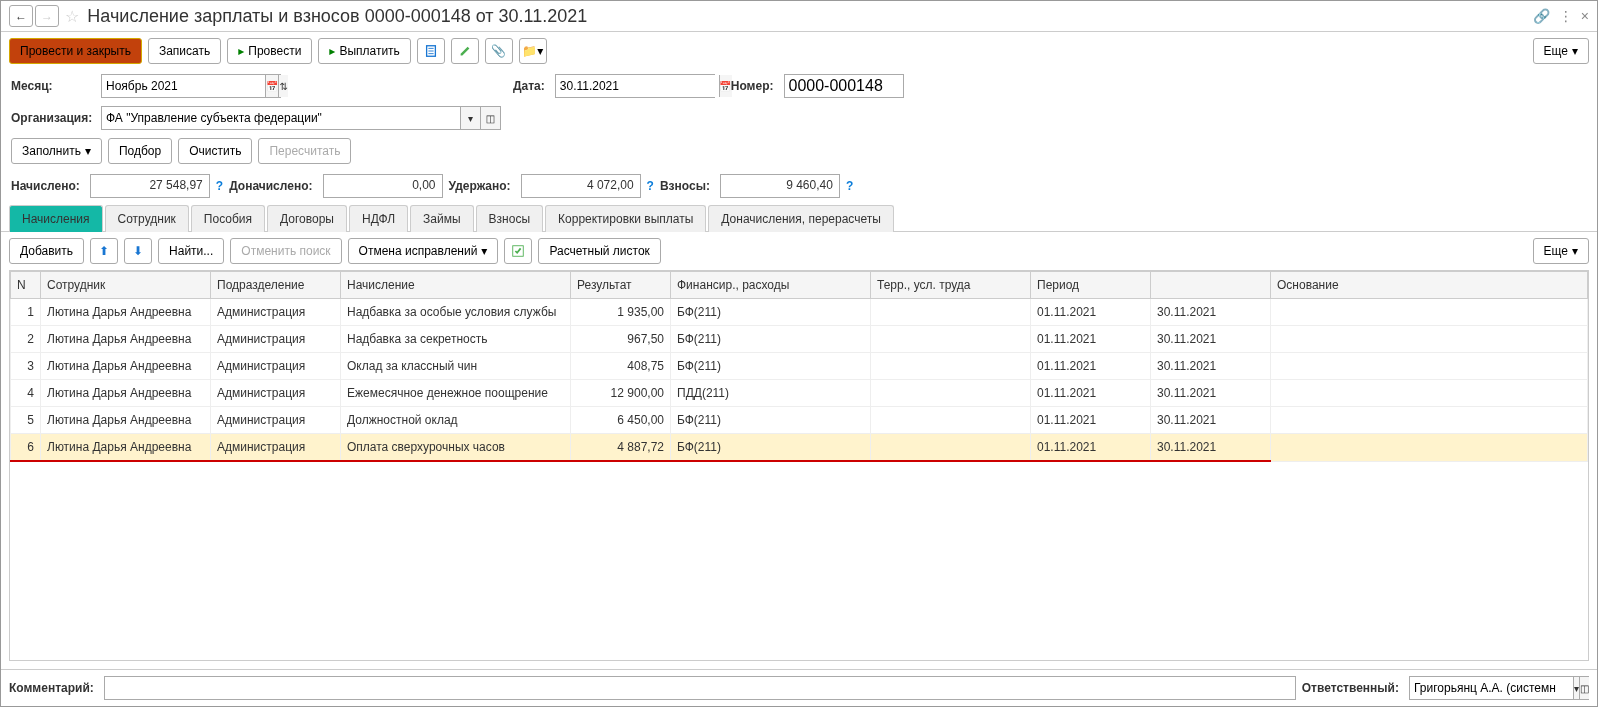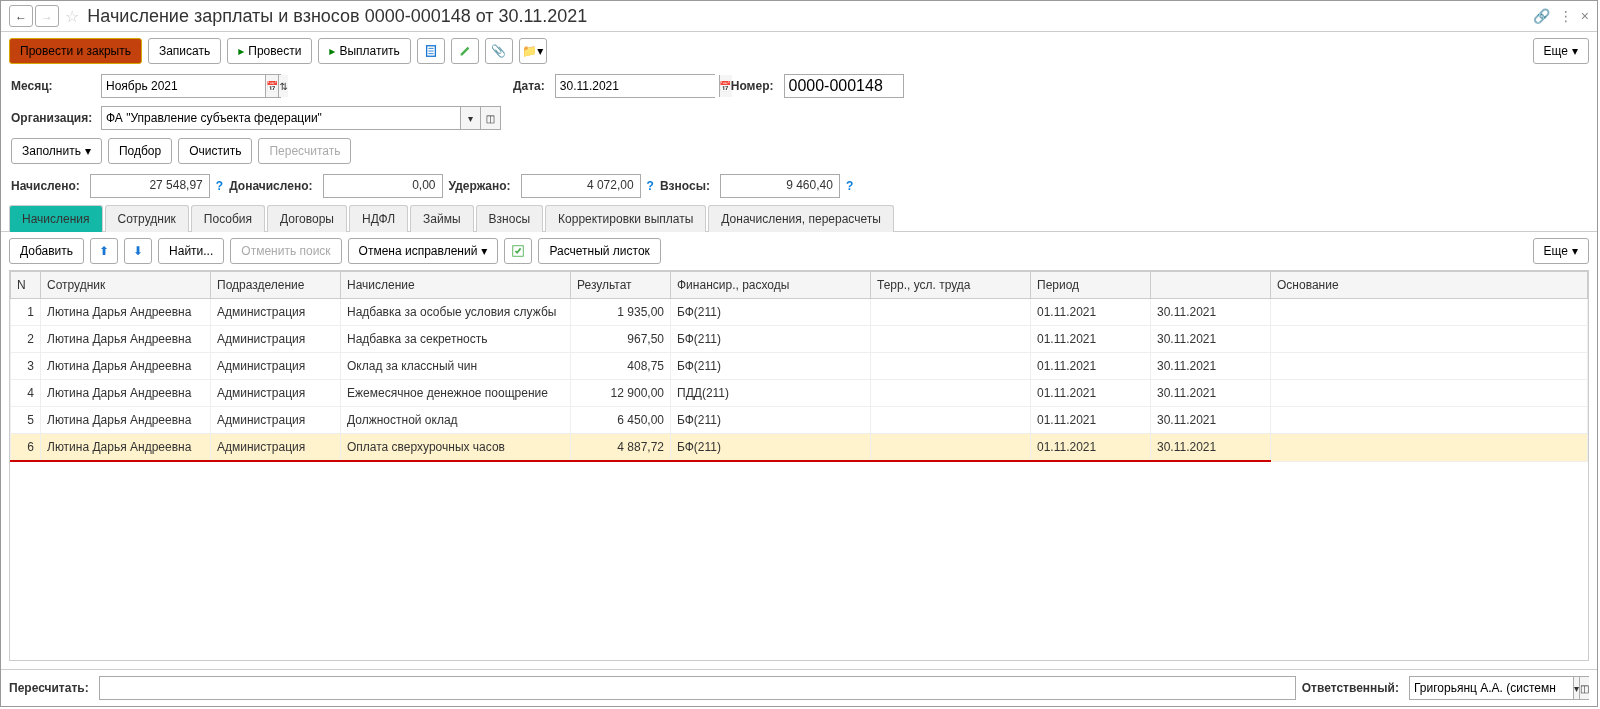--- a/index.html
+++ b/index.html
@@ -264,21 +264,21 @@
             <td class="red-underline"></td>
             <td class="red-underline">01.11.2021</td>
             <td class="red-underline">30.11.2021</td>
             <td></td>
           </tr>
         </tbody>
     </table>
   </div>
 
   <div class="footer">
-    <span class="label">Пересчитать:</span>
+    <span class="label">Комментарий:</span>
     <input class="input" value="" style="">
     <span class="label">Ответственный:</span>
     <div class="input-wrap" style="width:180px">
       <input value="Григорьянц А.А. (системн" style="">
       <span class="input-btn">▾</span>
       <span class="input-btn">◫</span>
     </div>
   </div>
 </div>
 

